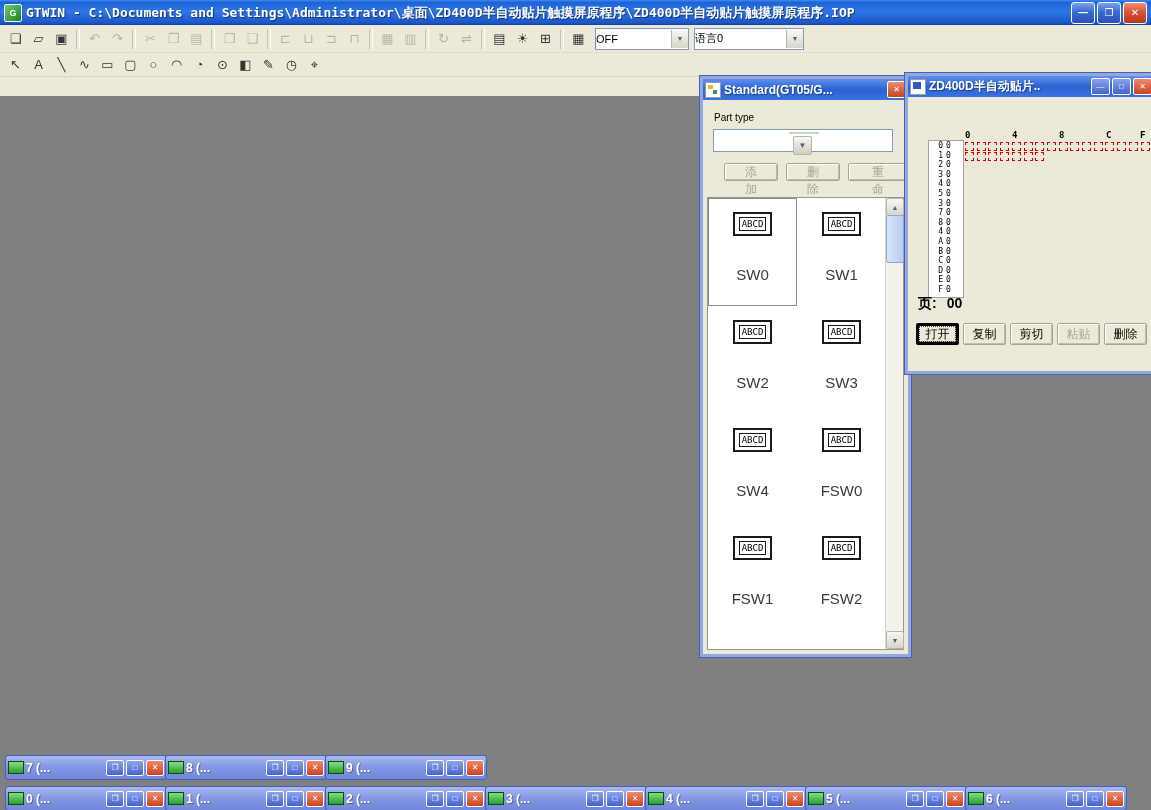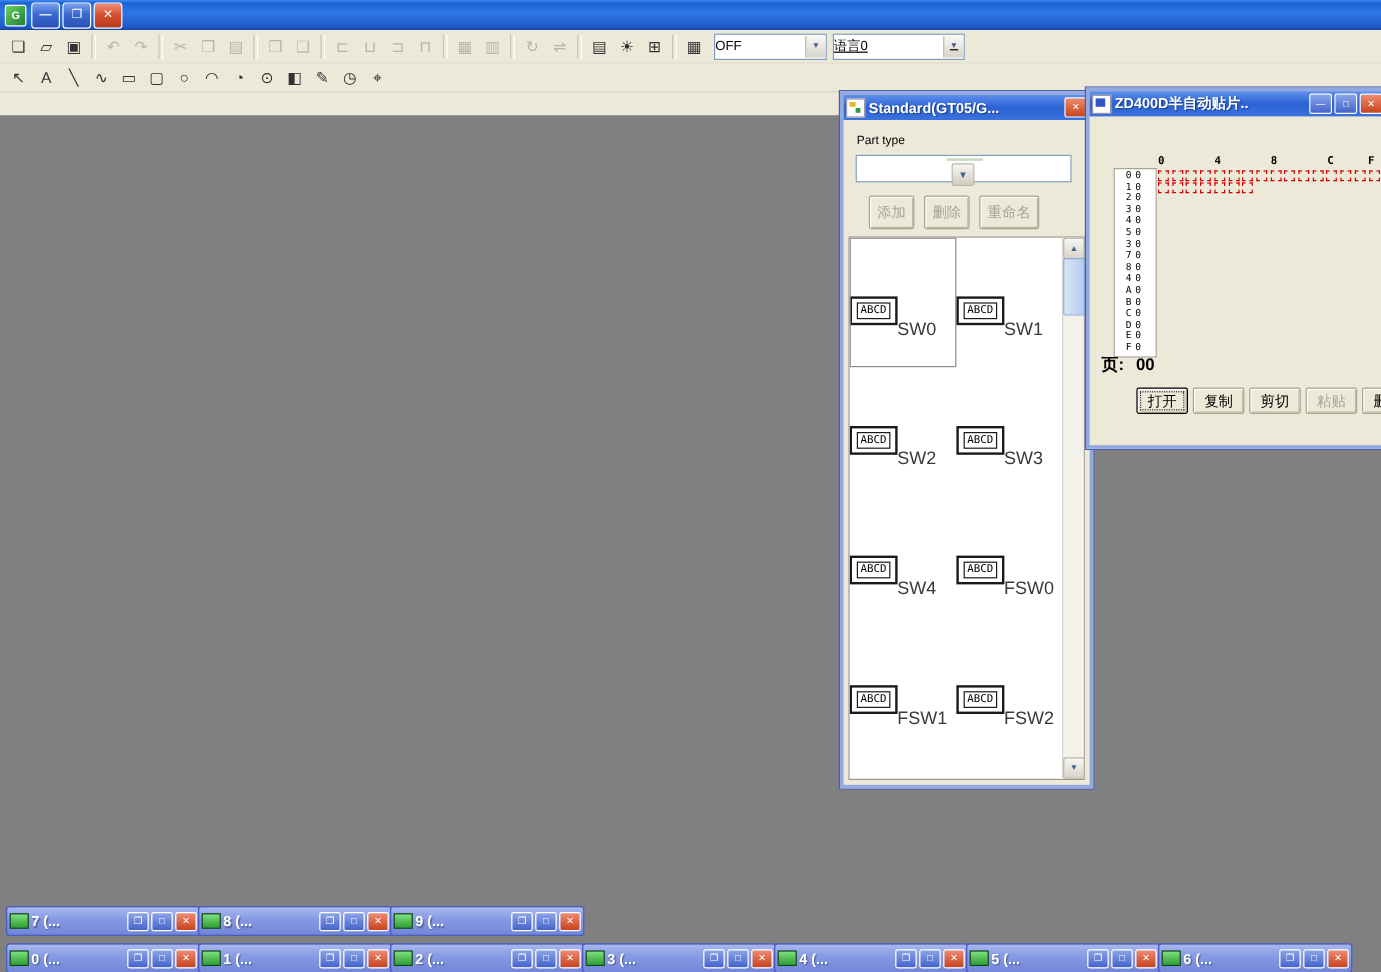--- a/index.html
+++ b/index.html
@@ -52,64 +52,65 @@
   .fw-btn.close{background:linear-gradient(180deg,#EE8B6E,#C9441E);}
   .fw-body{position:relative;height:calc(100% - 21px);}
 
   
   .pt-label{position:absolute;left:11px;top:12px;font-size:10px;color:#000;}
   .pt-combo{position:absolute;left:10px;top:29px;width:178px;height:21px;border:1px solid #7F9DB9;background:#fff;display:flex;align-items:center;flex-direction:column;}
   .pt-combo-val{flex:1;margin:2px 1px 2px 2px;background:#C3D9BE;padding:1px 3px;font-size:12px;white-space:nowrap;overflow:hidden;}
   .pt-combo-arrow{width:17px;height:17px;margin-right:1px;flex:none;border:1px solid #B8B5A8;border-radius:2px;
     background:linear-gradient(180deg,#F8F7F4,#D0CCC0);color:#44608C;font-size:8px;display:flex;align-items:center;justify-content:center;}
   .parts-actions{position:absolute;left:21px;top:63px;display:flex;gap:8px;}
-  .xp-btn{height:28px;background:#ECE9D8;border:1px solid #A8A494;border-radius:2px;color:#000;
-    box-shadow:inset 1px 1px 0 #fff,inset -1px -1px 0 #C0BCA8;font-size:12px;font-family:inherit;padding:0 6px;}
+  .xp-btn{height:18px;background:#ECE9D8;border:1px solid #A8A494;border-radius:2px;color:#000;
+    box-shadow:inset 1px 1px 0 #fff,inset -1px -1px 0 #C0BCA8;font-size:12px;font-family:inherit;padding:0 20px;}
   .xp-btn.dis{color:#A8A494;}
   .parts-list{position:absolute;left:4px;top:97px;right:4px;bottom:4px;background:#fff;border:1px solid #9A968A;}
   .parts-grid{position:absolute;left:0;top:0;right:17px;bottom:0;display:grid;grid-template-columns:1fr 1fr;grid-auto-rows:108px;overflow:hidden;}
-  .part-cell{display:flex;flex-direction:row;align-items:center;padding-top:14px;}
+  .part-cell{display:flex;flex-direction:column;align-items:center;padding-top:14px;}
   .part-cell.selected{outline:1px solid #8A8A8A;outline-offset:-1px;}
   .part-preview{border:2px solid #1A1A1A;background:#fff;padding:3px 4px;}
   .part-abcd{display:block;border:1px solid #1A1A1A;font-family:"DejaVu Sans Mono",monospace;font-size:9px;line-height:12px;padding:0 2px;color:#000;}
   .part-label{margin-top:30px;font-size:15px;color:#3A3A3A;}
   .vscroll{position:absolute;right:0;top:0;bottom:0;width:17px;background:#F2F1EA;border-left:1px solid #D8D4C8;}
   .sb-btn{position:absolute;left:0;width:16px;height:16px;border:1px solid #B8B5A8;border-radius:2px;
     background:linear-gradient(180deg,#F8F7F4,#D8D4C8);color:#44608C;font-size:7px;display:flex;align-items:center;justify-content:center;}
   .sb-up{top:0;} .sb-down{bottom:0;}
   .sb-thumb{position:absolute;left:0;top:17px;width:16px;height:46px;border:1px solid #8AA8D8;border-radius:2px;
     background:linear-gradient(90deg,#D8E4F8,#B8CCF0);}
 
   
   .col-hdr{position:absolute;top:33px;font-family:"DejaVu Sans Mono",monospace;font-size:9px;font-weight:bold;color:#000;}
   .row-labels{position:absolute;left:20px;top:43px;width:34px;height:156px;background:#fff;border:1px solid #A8A494;overflow:hidden;text-align:center;}
   .row-lbl{font-family:"DejaVu Sans Mono",monospace;font-size:8px;line-height:9.6px;letter-spacing:3px;color:#000;}
   .scr-sq{position:absolute;width:7px;height:7px;border:1px dashed #D40000;}
   .page-line{position:absolute;left:10px;top:198px;font-size:14px;font-weight:bold;color:#000;display:flex;gap:10px;}
   .screen-buttons{position:absolute;left:8px;top:226px;display:flex;gap:4px;}
   .scr-btn{width:43px;height:22px;padding:0;}
-  .scr-btn.focused{border:1px solid #000000;outline:1px dotted #333;outline-offset:-4px;margin-left:31px;}
+  .scr-btn.focused{border:3px solid #000000;outline:1px dotted #333;outline-offset:-4px;}
 
   
   .min-win{position:absolute;width:156px;height:23px;border:1px solid #4A5CC0;border-radius:3px;
     background:linear-gradient(180deg,#A8B8F0 0%,#8296E2 50%,#7287DA 100%);
     display:flex;align-items:center;gap:2px;padding:0 2px;}
   .mw-icon{width:14px;height:11px;flex:none;background:linear-gradient(180deg,#7FDF7F,#2F9F2F);border:1px solid #0A4A0A;}
   .mw-title{flex:1;color:#fff;font-size:12px;font-weight:bold;white-space:nowrap;overflow:hidden;text-shadow:1px 1px 1px rgba(0,0,0,.35);}
   .mw-btn{width:16px;height:14px;flex:none;border:1px solid #fff;border-radius:2px;color:#fff;font-size:8px;
     background:linear-gradient(180deg,#8BA4E8,#4464CC);display:flex;align-items:center;justify-content:center;}
   .mw-btn.close{background:linear-gradient(180deg,#EE8B6E,#C9441E);}
 </style>
 </head>
 <body>
 
 <div id="app">
 
   <div class="titlebar">
     <div class="app-icon">G</div>
+    <span class="title-text">GTWIN - C:\Documents and Settings\Administrator\桌面\ZD400D半自动贴片触摸屏原程序\ZD400D半自动贴片触摸屏原程序.IOP</span>
     <div id="win-controls">
         <span class="win-btn">—</span>
         <span class="win-btn">❐</span>
         <span class="win-btn close">✕</span>
       </div>
   </div>
 
 
   <div class="toolbar" id="toolbar1">
       <span class="tb-btn">
@@ -183,21 +184,21 @@
         <span class="tb-glyph">⊞</span>
       </span>
       <span class="tb-sep"></span>
       <span class="tb-btn">
         <span class="tb-glyph">▦</span>
       </span>
       <span class="tb-combo" style="width: 92px;">
         <span class="tb-combo-val">OFF</span>
         <span class="tb-combo-arrow">▼</span>
       </span>
-      <span class="tb-combo" style="width: 108px; text-decoration: underline;">
+      <span class="tb-combo" style="width: 108px;">
         <span class="tb-combo-val">语言0</span>
         <span class="tb-combo-arrow">▼</span>
       </span>
     </div>
   <div class="toolbar" id="toolbar2">
       <span class="tb-btn">
         <span class="tb-glyph">↖</span>
       </span>
       <span class="tb-btn">
         <span class="tb-glyph">A</span>

